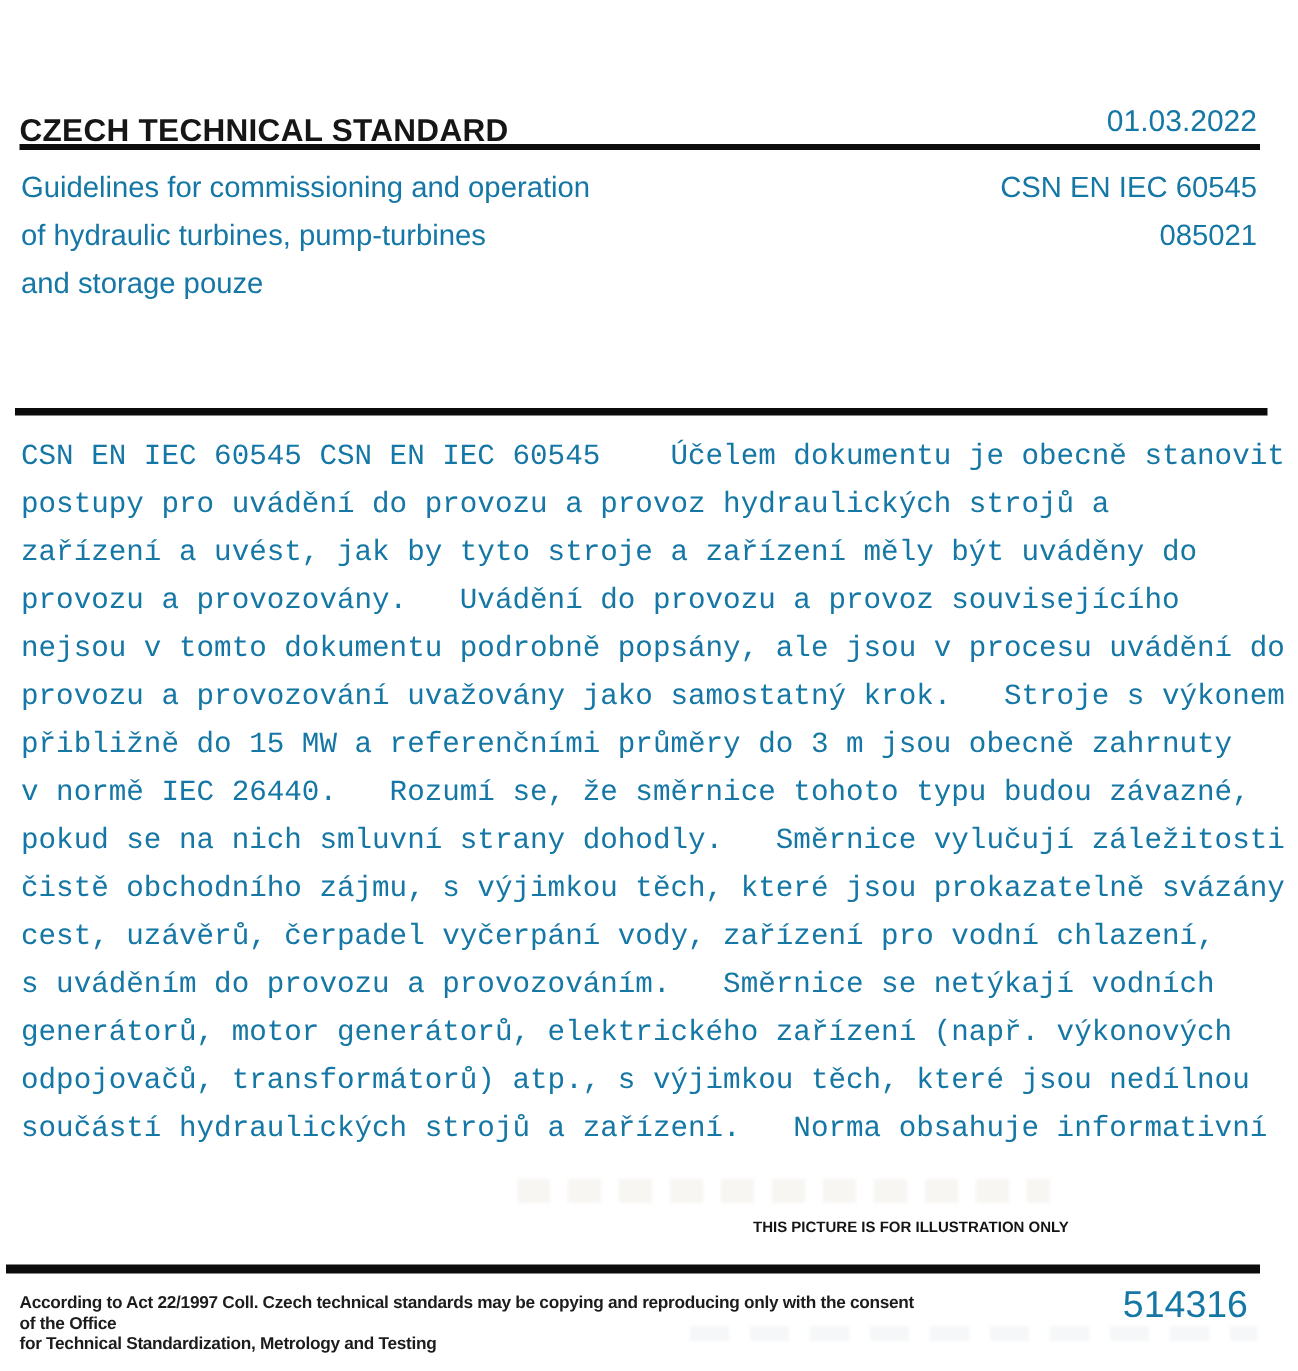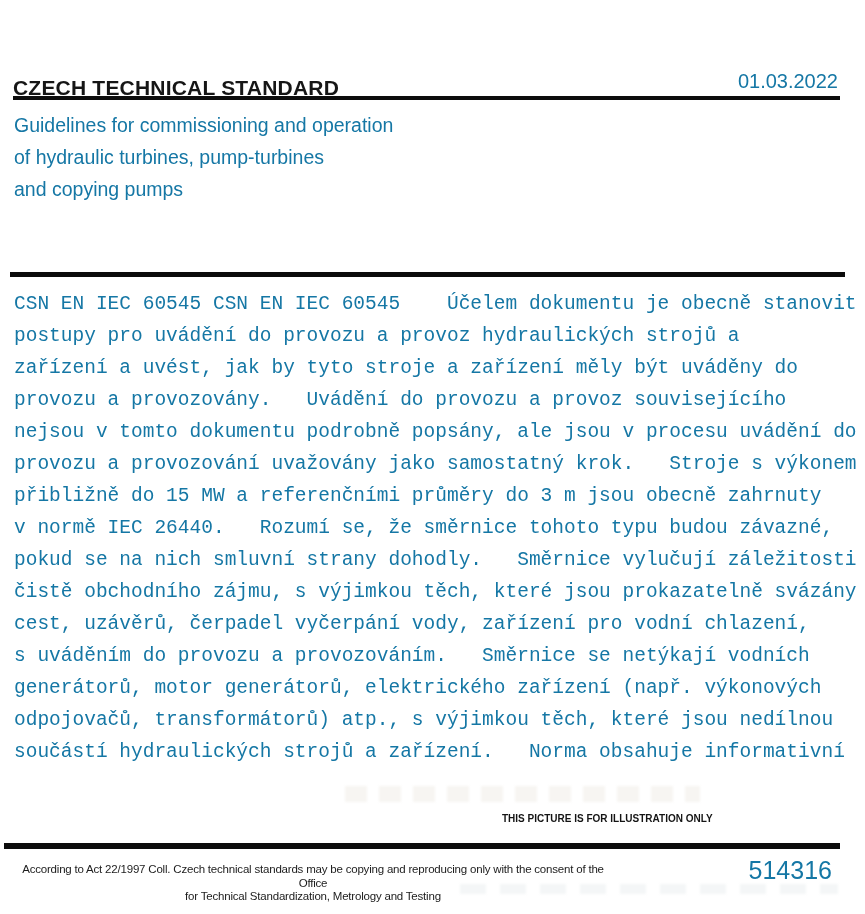--- a/index.html
+++ b/index.html
@@ -120,25 +120,24 @@
     width: 836px;
     height: 6px;
     background: #0c0c0c;
   }
   .footer-legal {
     position: absolute;
     left: 13px;
     top: 863px;
     width: 600px;
     font-size: 11.5px;
-    font-weight: 400;
+    font-weight: 700;
     letter-spacing: -0.2px;
     line-height: 13.5px;
     color: #1c1c1c;
-    text-align: center;
   }
   .footer-number {
     position: absolute;
     right: 33px;
     top: 856px;
     font-size: 25px;
     color: #1577a5;
     white-space: nowrap;
   }
 </style>
@@ -149,23 +148,27 @@
 
   <div class="header-label">CZECH TECHNICAL STANDARD</div>
 
   <div class="header-date">01.03.2022</div>
 
   <div class="rule1"></div>
 
   <div class="title-left">
     <div>Guidelines for commissioning and operation</div>
     <div>of hydraulic turbines, pump-turbines</div>
-    <div>and copying pumps</div>
-  </div>
-
+    <div>and storage pouze</div>
+  </div>
+
+  <div class="title-right">
+    <div>CSN EN IEC 60545</div>
+    <div>085021</div>
+  </div>
 
   <div class="rule2"></div>
 
   <div class="abstract">
     <div class="bline">CSN EN IEC 60545 CSN EN IEC 60545    Účelem dokumentu je obecně stanovit vhodné</div>
     <div class="bline">postupy pro uvádění do provozu a provoz hydraulických strojů a souvisejícího</div>
     <div class="bline">zařízení a uvést, jak by tyto stroje a zařízení měly být uváděny do</div>
     <div class="bline">provozu a provozovány.   Uvádění do provozu a provoz souvisejícího zařízení</div>
     <div class="bline">nejsou v tomto dokumentu podrobně popsány, ale jsou v procesu uvádění do</div>
     <div class="bline">provozu a provozování uvažovány jako samostatný krok.   Stroje s výkonem</div>

